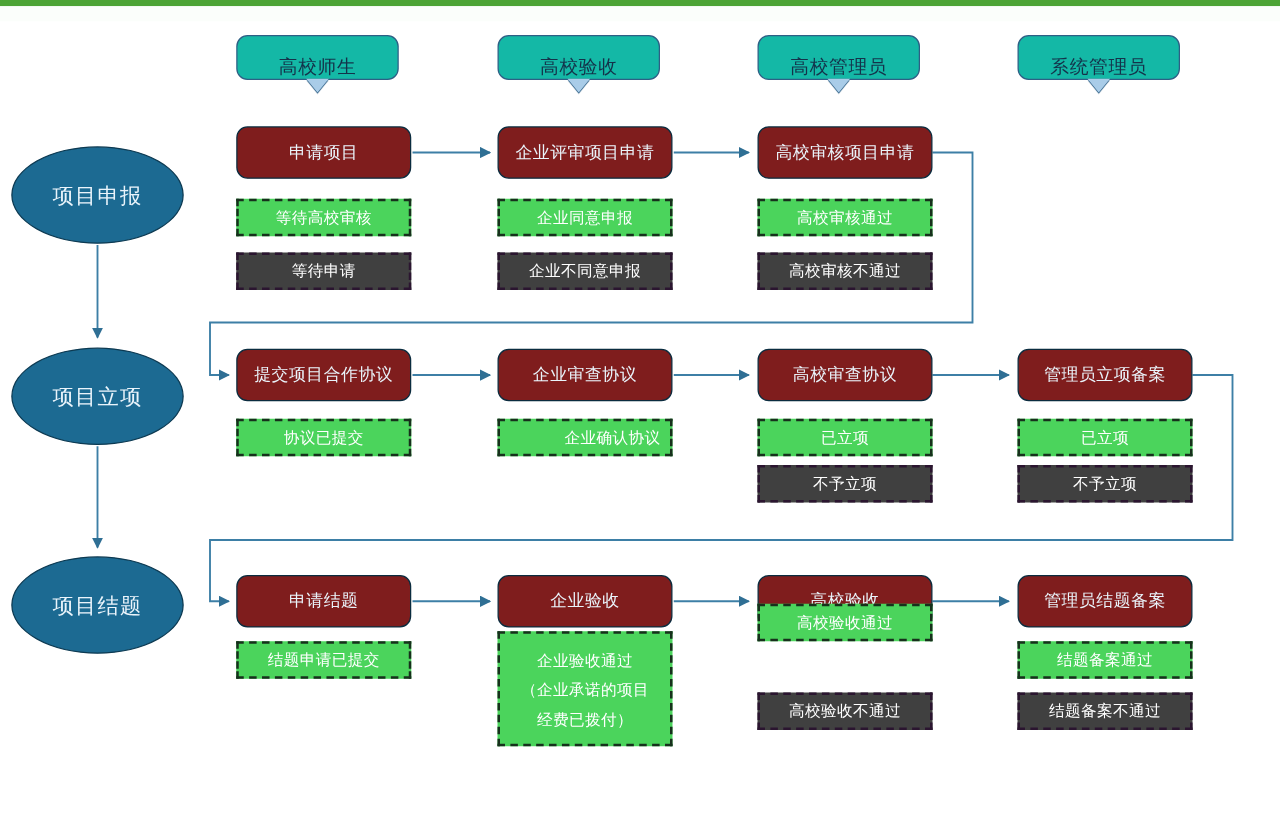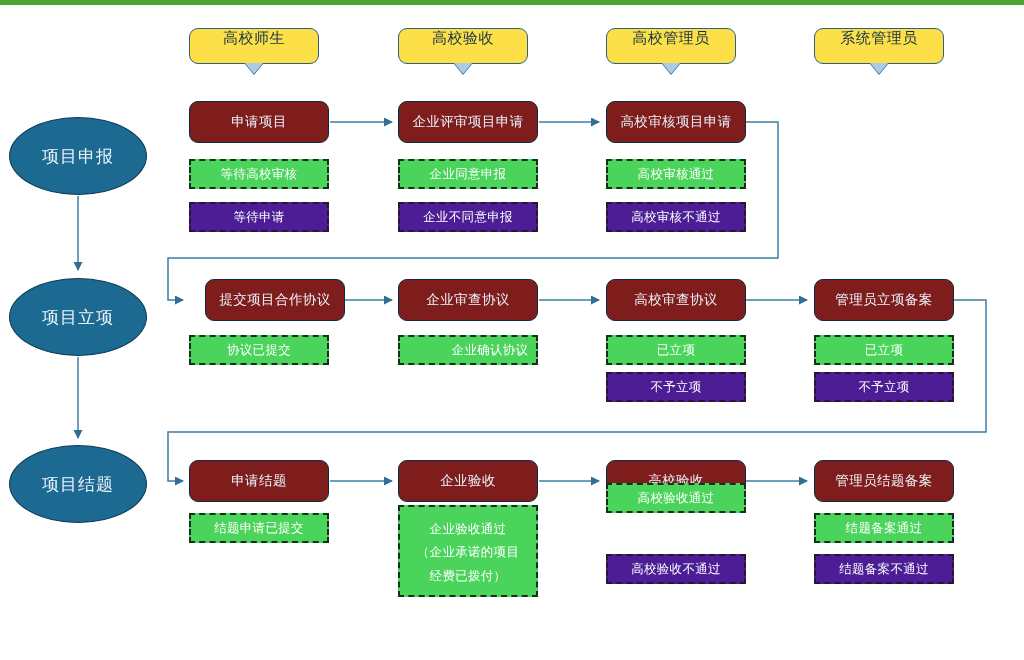--- a/index.html
+++ b/index.html
@@ -17,23 +17,23 @@
     background:#4CA435;
   }
   .topfade{
     position:absolute;left:0;top:5px;width:1024px;height:12px;
     background:#fbfefb;
   }
 
   
   .callout{
     position:absolute;width:130px;height:36px;
-    background:#fde047;border:1.4px solid #2E5F85;
+    background:#14b8a6;border:1.4px solid #2E5F85;
     border-radius:9px;
-    display:flex;align-items:flex-start;justify-content:center;
+    display:flex;align-items:flex-end;justify-content:center;
     color:#14324a;font-size:15px;letter-spacing:.5px;
     box-sizing:border-box;
   }
   .callout .tail{
     position:absolute;left:50%;top:34px;margin-left:-9px;
     width:0;height:0;
     border-left:9px solid transparent;
     border-right:9px solid transparent;
     border-top:11px solid #A9CCE8;
     filter:drop-shadow(0 1.4px 0 #2E5F85);
@@ -61,21 +61,21 @@
 
   
   .chip{
     position:absolute;width:140px;
     display:flex;align-items:center;justify-content:center;
     flex-direction:column;
     font-size:12.5px;color:#ffffff;letter-spacing:.3px;
     box-sizing:border-box;text-align:center;line-height:1.85;
   }
   .chip.ok{background:#4BD45C;border:2px dashed #17301c;}
-  .chip.no{background:#4c1d95;border:2px dashed #2b1530;}
+  .chip.no{background:#404040;border:2px dashed #2b1530;}
   .chip.h1{height:30px;}
   .chip.h3{height:92px;padding-top:2px;}
   .chip span{display:block;}
 </style>
 </head>
 <body>
 
 <div id="canvas">
 
   <div class="topbar"></div>
@@ -162,21 +162,21 @@
   <div class="proc" style="left:606px;top:101px;">
     <span>高校审核项目申请</span>
   </div>
   <div class="chip ok h1" style="left:606px;top:159px;">
     <span>高校审核通过</span>
   </div>
   <div class="chip no h1" style="left:606px;top:202px;text-align:center;">
     <span>高校审核不通过</span>
   </div>
 
-  <div class="proc" style="left:205px;top:279px;">
+  <div class="proc" style="left:189px;top:279px;">
     <span>提交项目合作协议</span>
   </div>
   <div class="chip ok h1" style="left:189px;top:335px;">
     <span>协议已提交</span>
   </div>
 
   <div class="proc" style="left:398px;top:279px;">
     <span>企业审查协议</span>
   </div>
   <div class="chip ok h1" style="left:398px;top:335px;padding-left:44px;">

